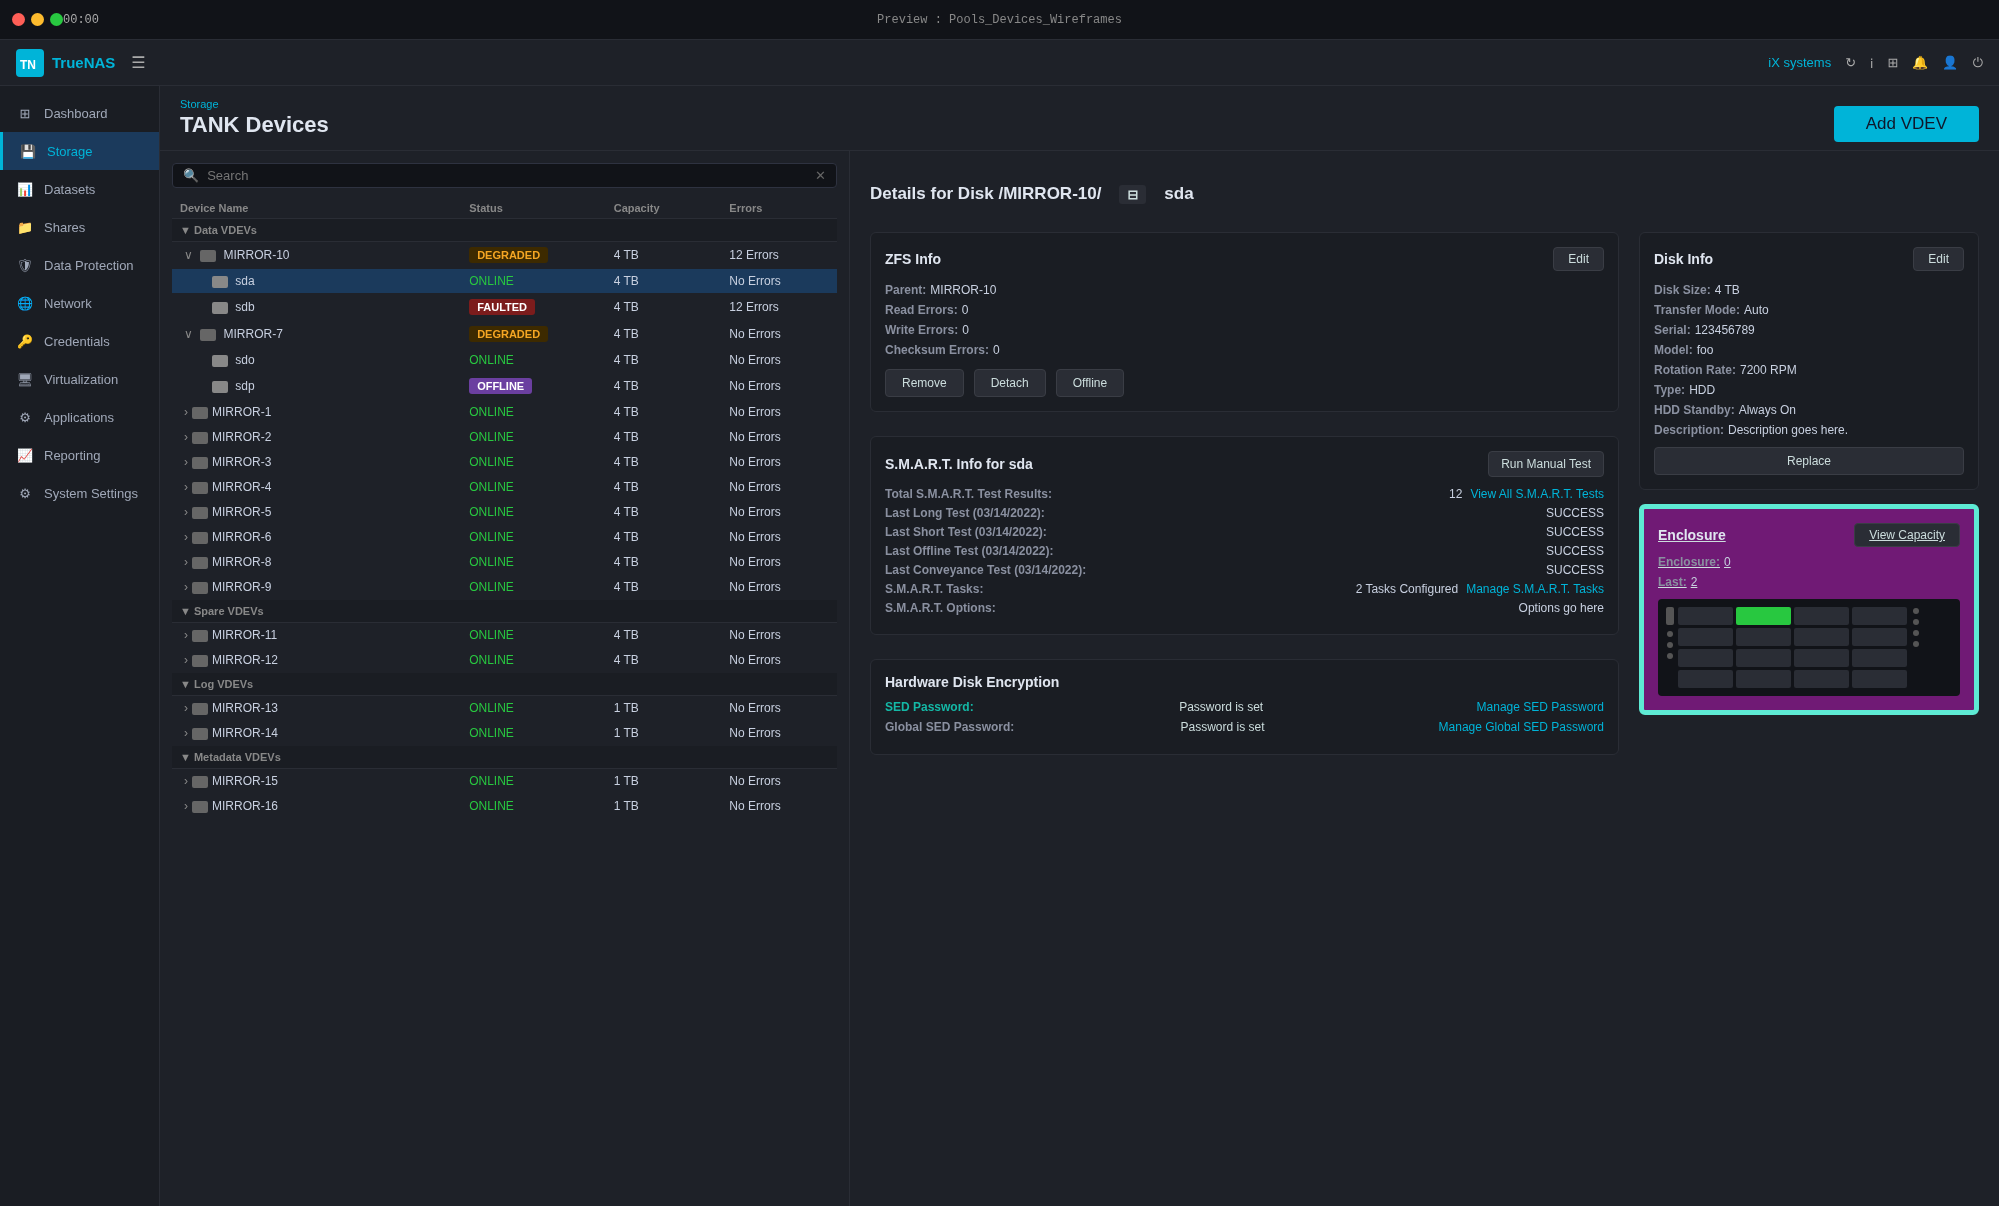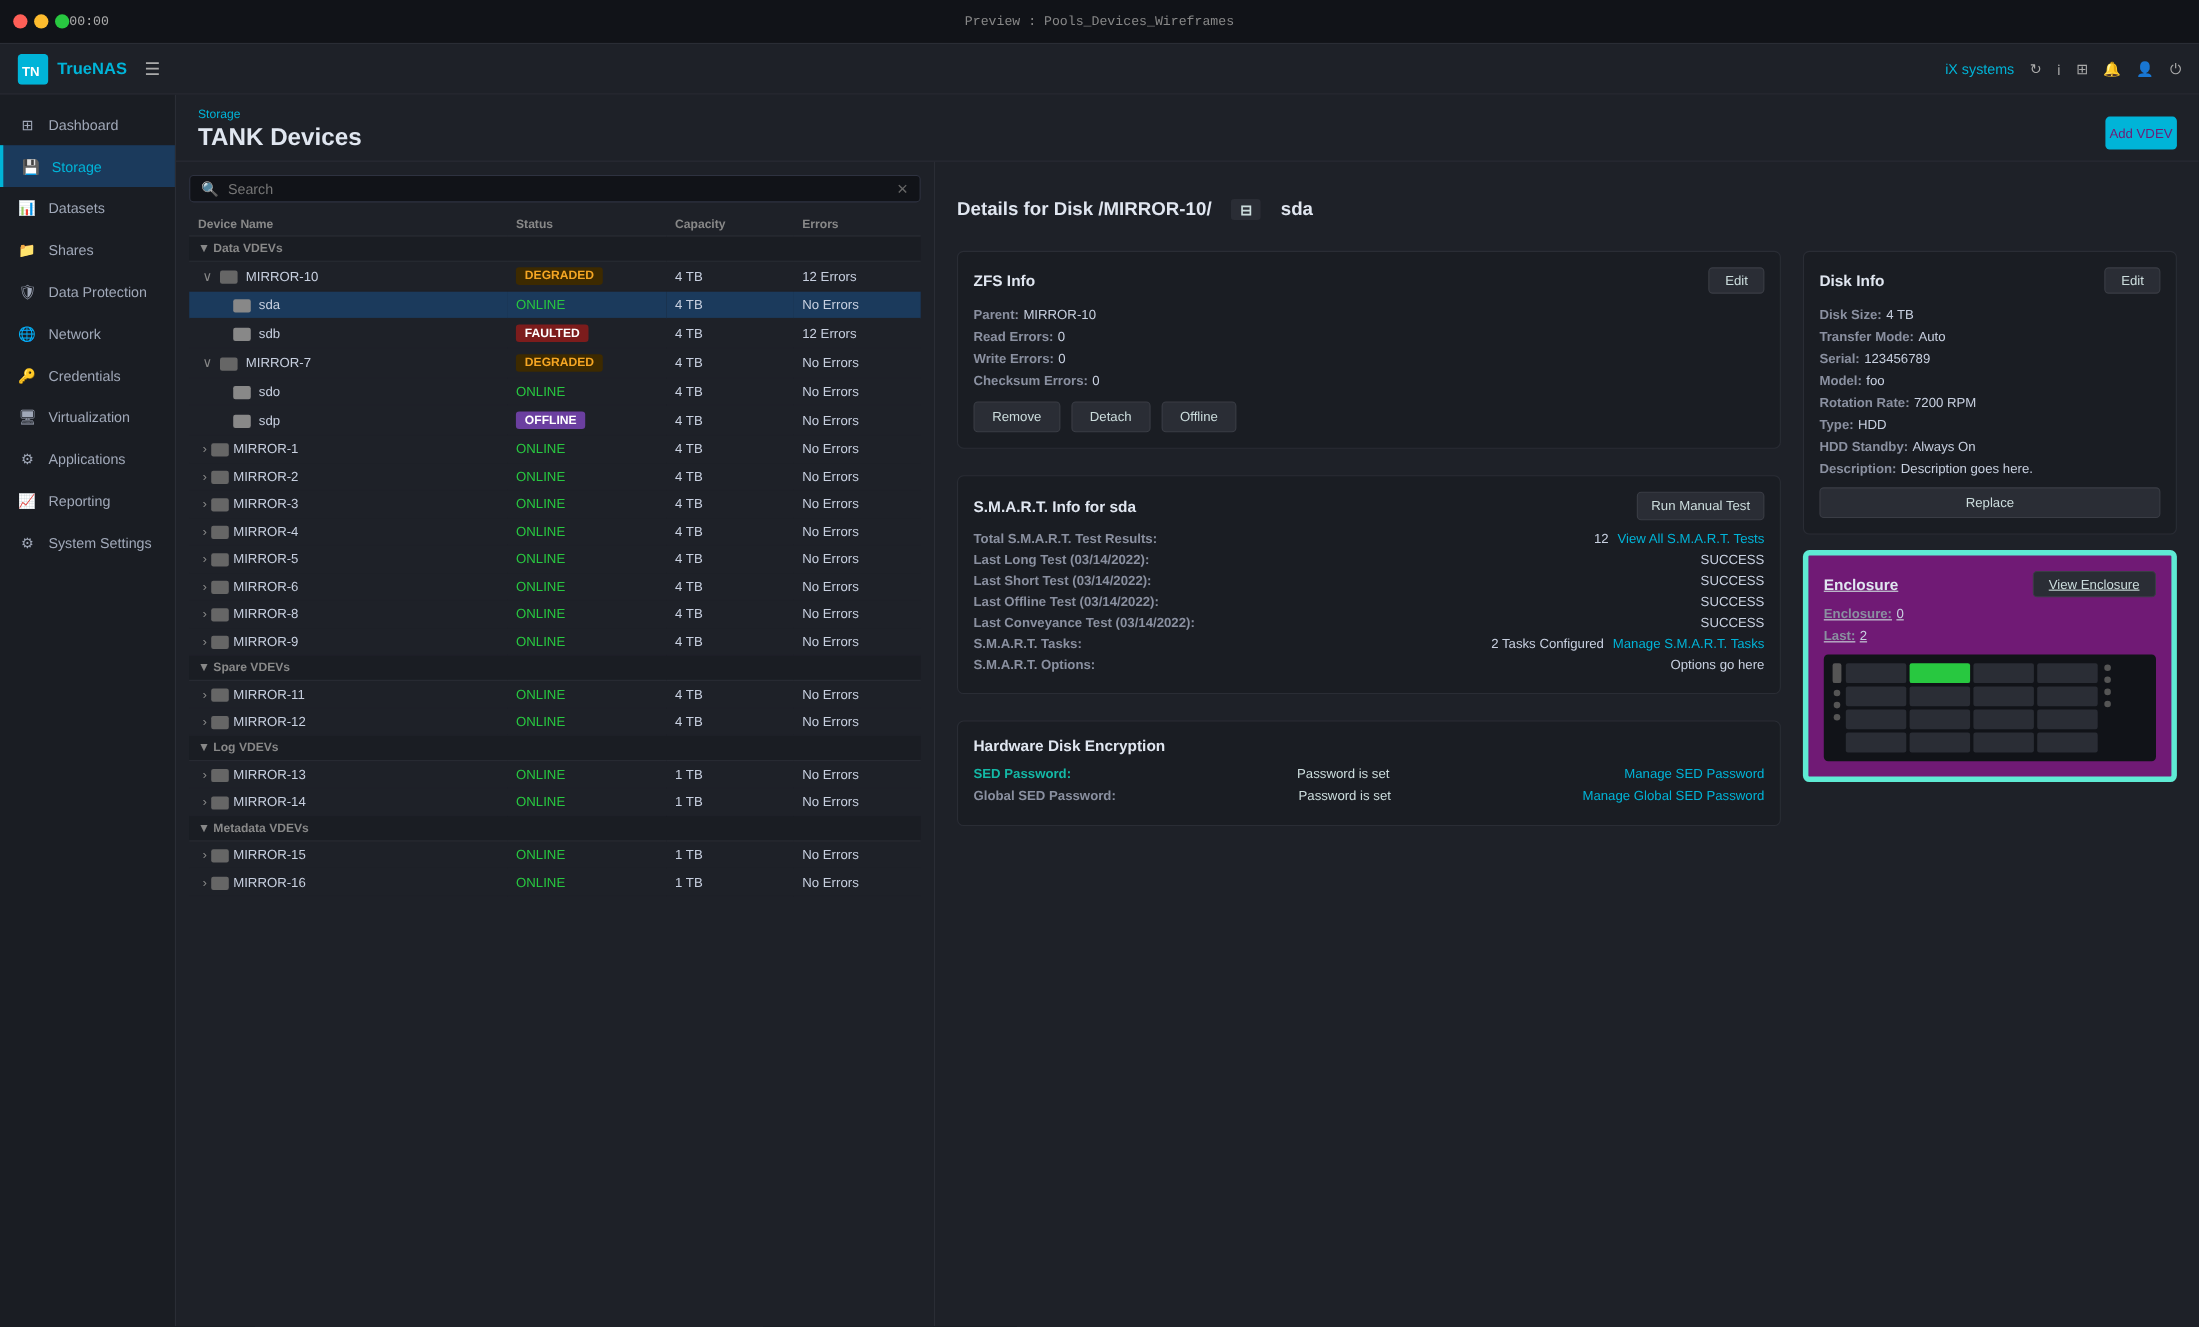--- a/index.html
+++ b/index.html
@@ -30,21 +30,21 @@
     .sidebar { width: 160px; background: #1a1d23; border-right: 1px solid #2a2d35; display: flex; flex-direction: column; padding-top: 8px; flex-shrink: 0; }
     .sidebar-item { display: flex; align-items: center; gap: 10px; padding: 10px 16px; color: #a0a8b8; cursor: pointer; font-size: 13px; }
     .sidebar-item.active { background: #1b3a5c; color: #00b4d8; border-left: 3px solid #00b4d8; }
     .sidebar-item .s-icon { width: 18px; height: 18px; display: flex; align-items: center; justify-content: center; flex-shrink: 0; }
 
     
     .content-area { flex: 1; display: flex; flex-direction: column; overflow: hidden; background: #1e2128; }
     .page-header { padding: 12px 20px 8px; border-bottom: 1px solid #2a2d35; display: flex; align-items: flex-start; justify-content: space-between; }
     .breadcrumb { color: #00b4d8; font-size: 11px; margin-bottom: 2px; }
     .page-title { font-size: 22px; font-weight: 600; color: #e0e6f0; }
-    .add-vdev-btn { background: #00b4d8; color: #701a75; border: none; padding: 8px 4px; border-radius: 4px; font-size: 12px; cursor: pointer; margin-top: 8px; }
+    .add-vdev-btn { background: #00b4d8; color: #0f172a; border: none; padding: 8px 32px; border-radius: 4px; font-size: 17px; cursor: pointer; margin-top: 8px; }
 
     
     .split-pane { display: flex; flex: 1; overflow: hidden; }
 
     
     .table-pane { width: 690px; flex-shrink: 0; overflow-y: auto; border-right: 1px solid #2a2d35; padding: 12px; }
     .search-bar { display: flex; align-items: center; background: #111318; border: 1px solid #2e3240; border-radius: 4px; padding: 4px 10px; margin-bottom: 10px; gap: 8px; }
     .search-bar input { background: transparent; border: none; outline: none; color: #cdd; font-size: 13px; flex: 1; }
     .search-bar .s-clear { color: #666; cursor: pointer; }
 
@@ -523,21 +523,21 @@
                   <span class="info-value">Description goes here.</span>
                 </div>
                 <div style="text-align:right; margin-top:10px;">
                   <button class="action-btn" style="width:100%;">Replace</button>
                 </div>
               </div>
 
               <div class="enclosure-section">
                 <div class="enclosure-header">
                   <span class="info-card-title">Enclosure</span>
-                  <button class="view-enclosure-btn">View Enclosure</button>
+                  <button class="view-enclosure-btn">View Capacity</button>
                 </div>
                 <div class="info-row">
                   <span class="info-label">Enclosure:</span>
                   <span class="info-value">0</span>
                 </div>
                 <div class="info-row">
                   <span class="info-label">Last:</span>
                   <span class="info-value">2</span>
                 </div>
 

